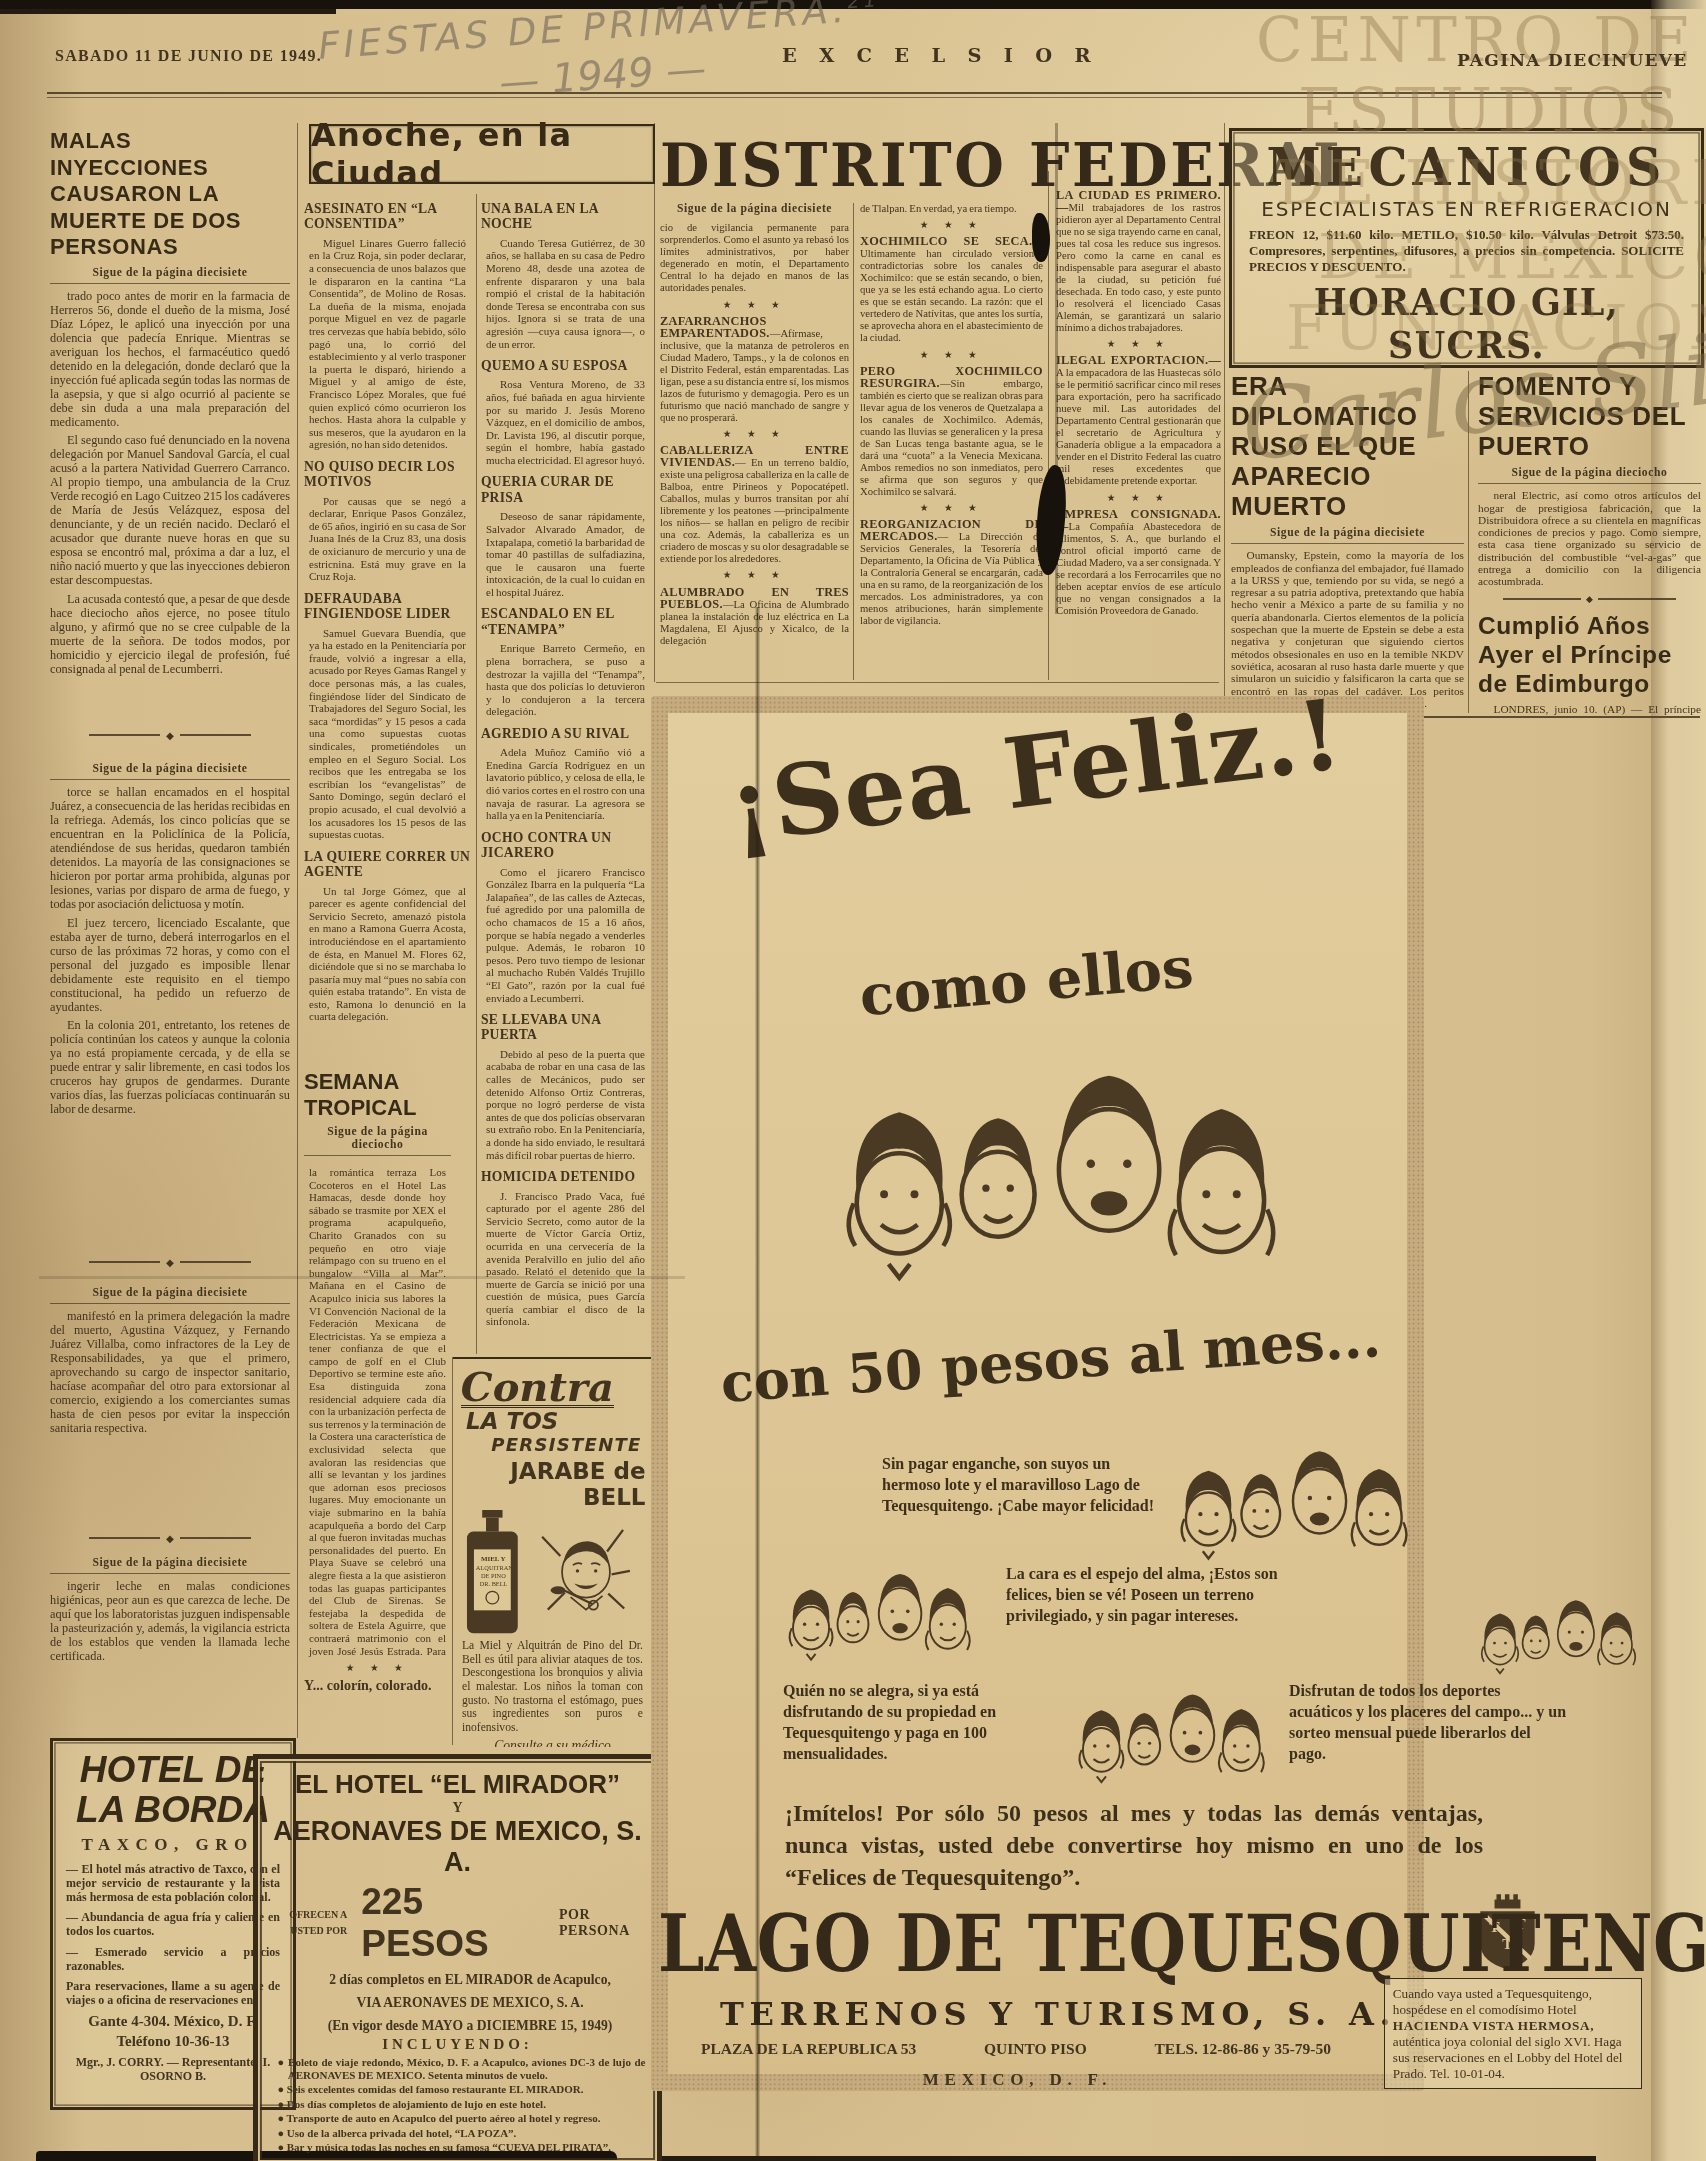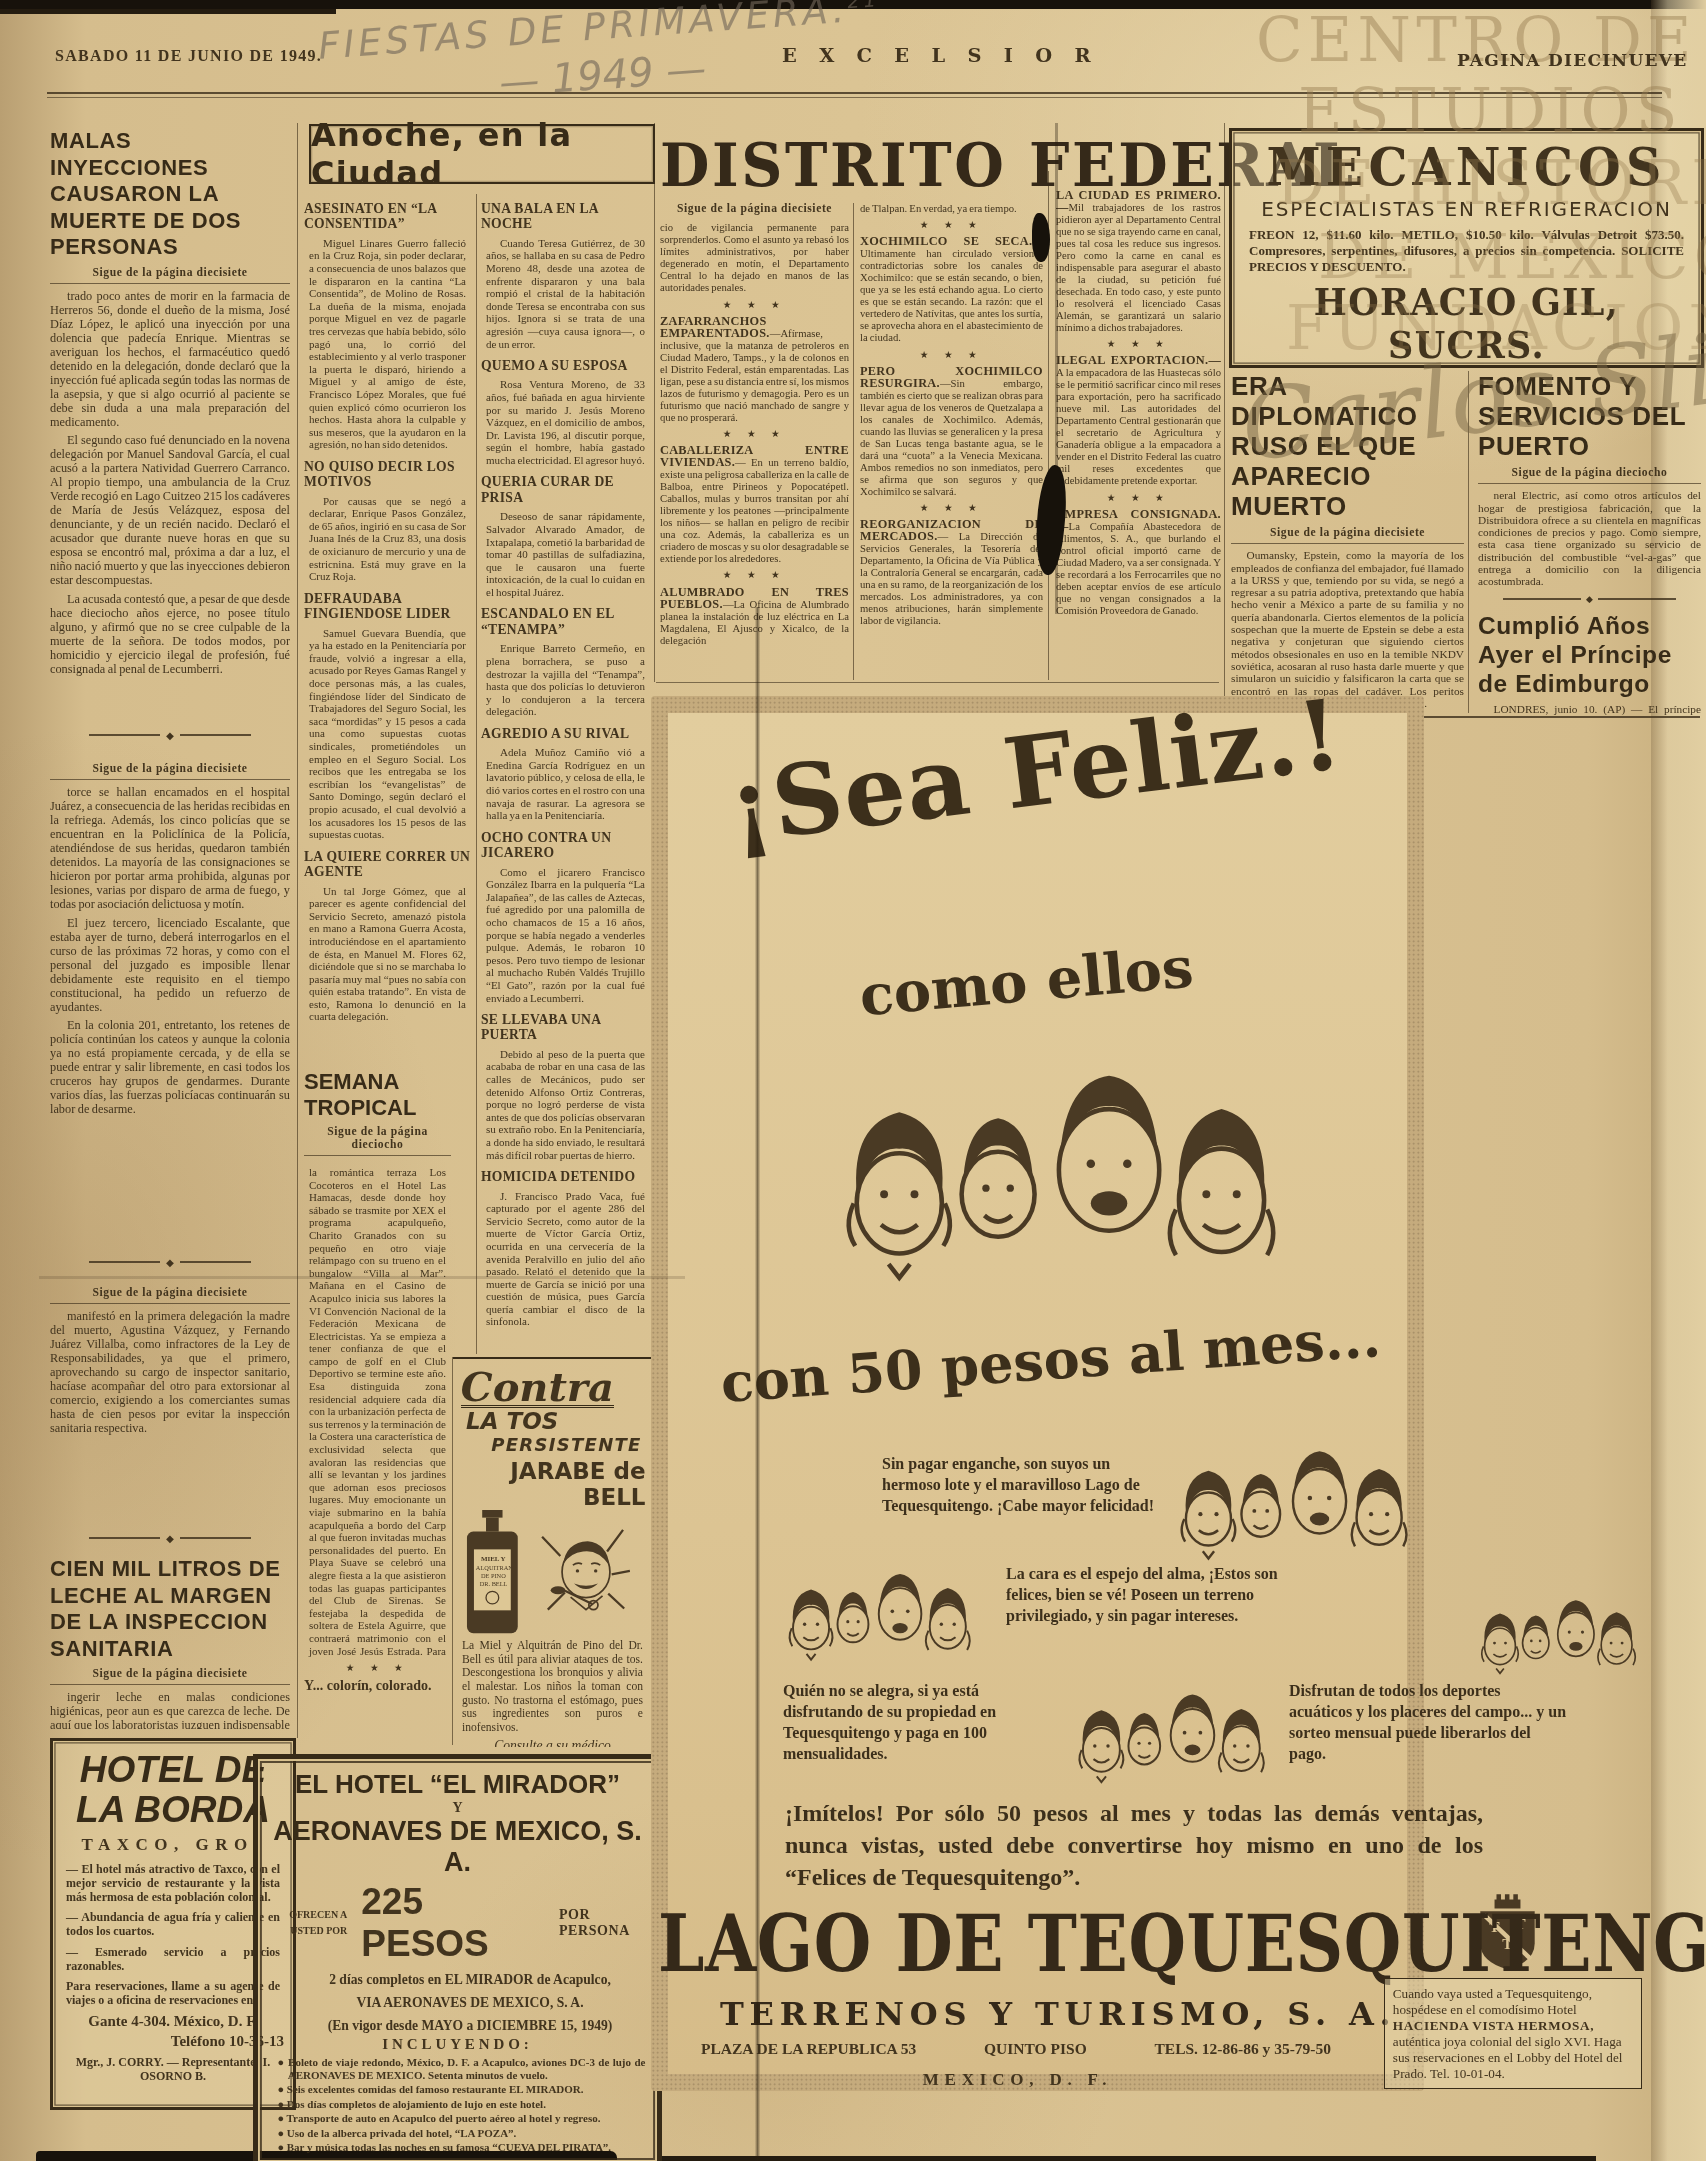--- a/index.html
+++ b/index.html
@@ -242,36 +242,35 @@
     <div class="sigue">Sigue de la página diecisiete</div>
     <div class="body">
       <p>manifestó en la primera delegación la madre del muerto, Agustina Vázquez, y Fernando Juárez Villalba, como infractores de la Ley de Responsabilidades, ya que el primero, aprovechando su cargo de inspector sanitario, hacíase acompañar del otro para extorsionar al comercio, exigiendo a los comerciantes sumas hasta de cien pesos por evitar la inspección sanitaria respectiva.</p>
 
     </div>
   </div>
   <div class="abs divider" style="left:50px;top:1532px;width:240px;">
       <span>◆</span>
     </div>
   <div class="abs story clip" style="left:50px;top:1556px;width:240px;height:173px;">
-    <h3>CIEN MIL LITROS DE LECHE AL MARGEN DE LA INSPECCION SANITARIA</h3>
     <div class="sigue">Sigue de la página diecisiete</div>
     <div class="body">
       <p>ingerir leche en malas condiciones higiénicas, peor aun es que carezca de leche. De aquí que los laboratoristas juzguen indispensable la pasteurización y, además, la vigilancia estricta de los establos que venden la llamada leche certificada.</p>
     </div>
   </div>
 
   <div class="abs boxed hotelb clip" style="left:50px;top:1738px;width:240px;height:366px;">
     <div class="t"><span>HOTEL DE</span><br><span>LA BORDA</span></div>
     <div class="loc">TAXCO, GRO.</div>
     <p>— El hotel más atractivo de Taxco, con el mejor servicio de restaurante y la vista más hermosa de esta población colonial.</p>
     <p>— Abundancia de agua fría y caliente en todos los cuartos.</p>
     <p>— Esmerado servicio a precios razonables.</p>
     <p>Para reservaciones, llame a su agente de viajes o a oficina de reservaciones en</p>
     <p class="c" style="font-size:15px;">Gante 4-304. México, D. F.</p>
-    <p class="c" style="font-size:15px;text-align:right;">Teléfono 10-36-13</p>
+    <p class="c" style="font-size:15px;">Teléfono 10-36-13</p>
     <p class="c">Mgr., J. CORRY. — Representante: I. OSORNO B.</p>
   </div>
 
   <div class="abs anoche-box" style="left:309px;top:124px;width:342px;height:56px;">
     <span class="t">Anoche, en la Ciudad</span>
   </div>
 
   <div class="abs mini clip" style="left:304px;top:193px;width:167px;height:873px;">
     <h4>ASESINATO EN “LA CONSENTIDA”</h4>
     <p>Miguel Linares Guerro falleció en la Cruz Roja, sin poder declarar, a consecuencia de unos balazos que le dispararon en la cantina “La Consentida”, de Molino de Rosas. La dueña de la misma, enojada porque Miguel en vez de pagarle tres cervezas que había bebido, sólo pagó una, lo corrió del establecimiento y al verlo trasponer la puerta le disparó, hiriendo a Miguel y al amigo de éste, Francisco López Morales, que fué quien explicó cómo ocurrieron los hechos. Hasta ahora la culpable y sus meseros, que la ayudaron en la agresión, no han sido detenidos.</p>

